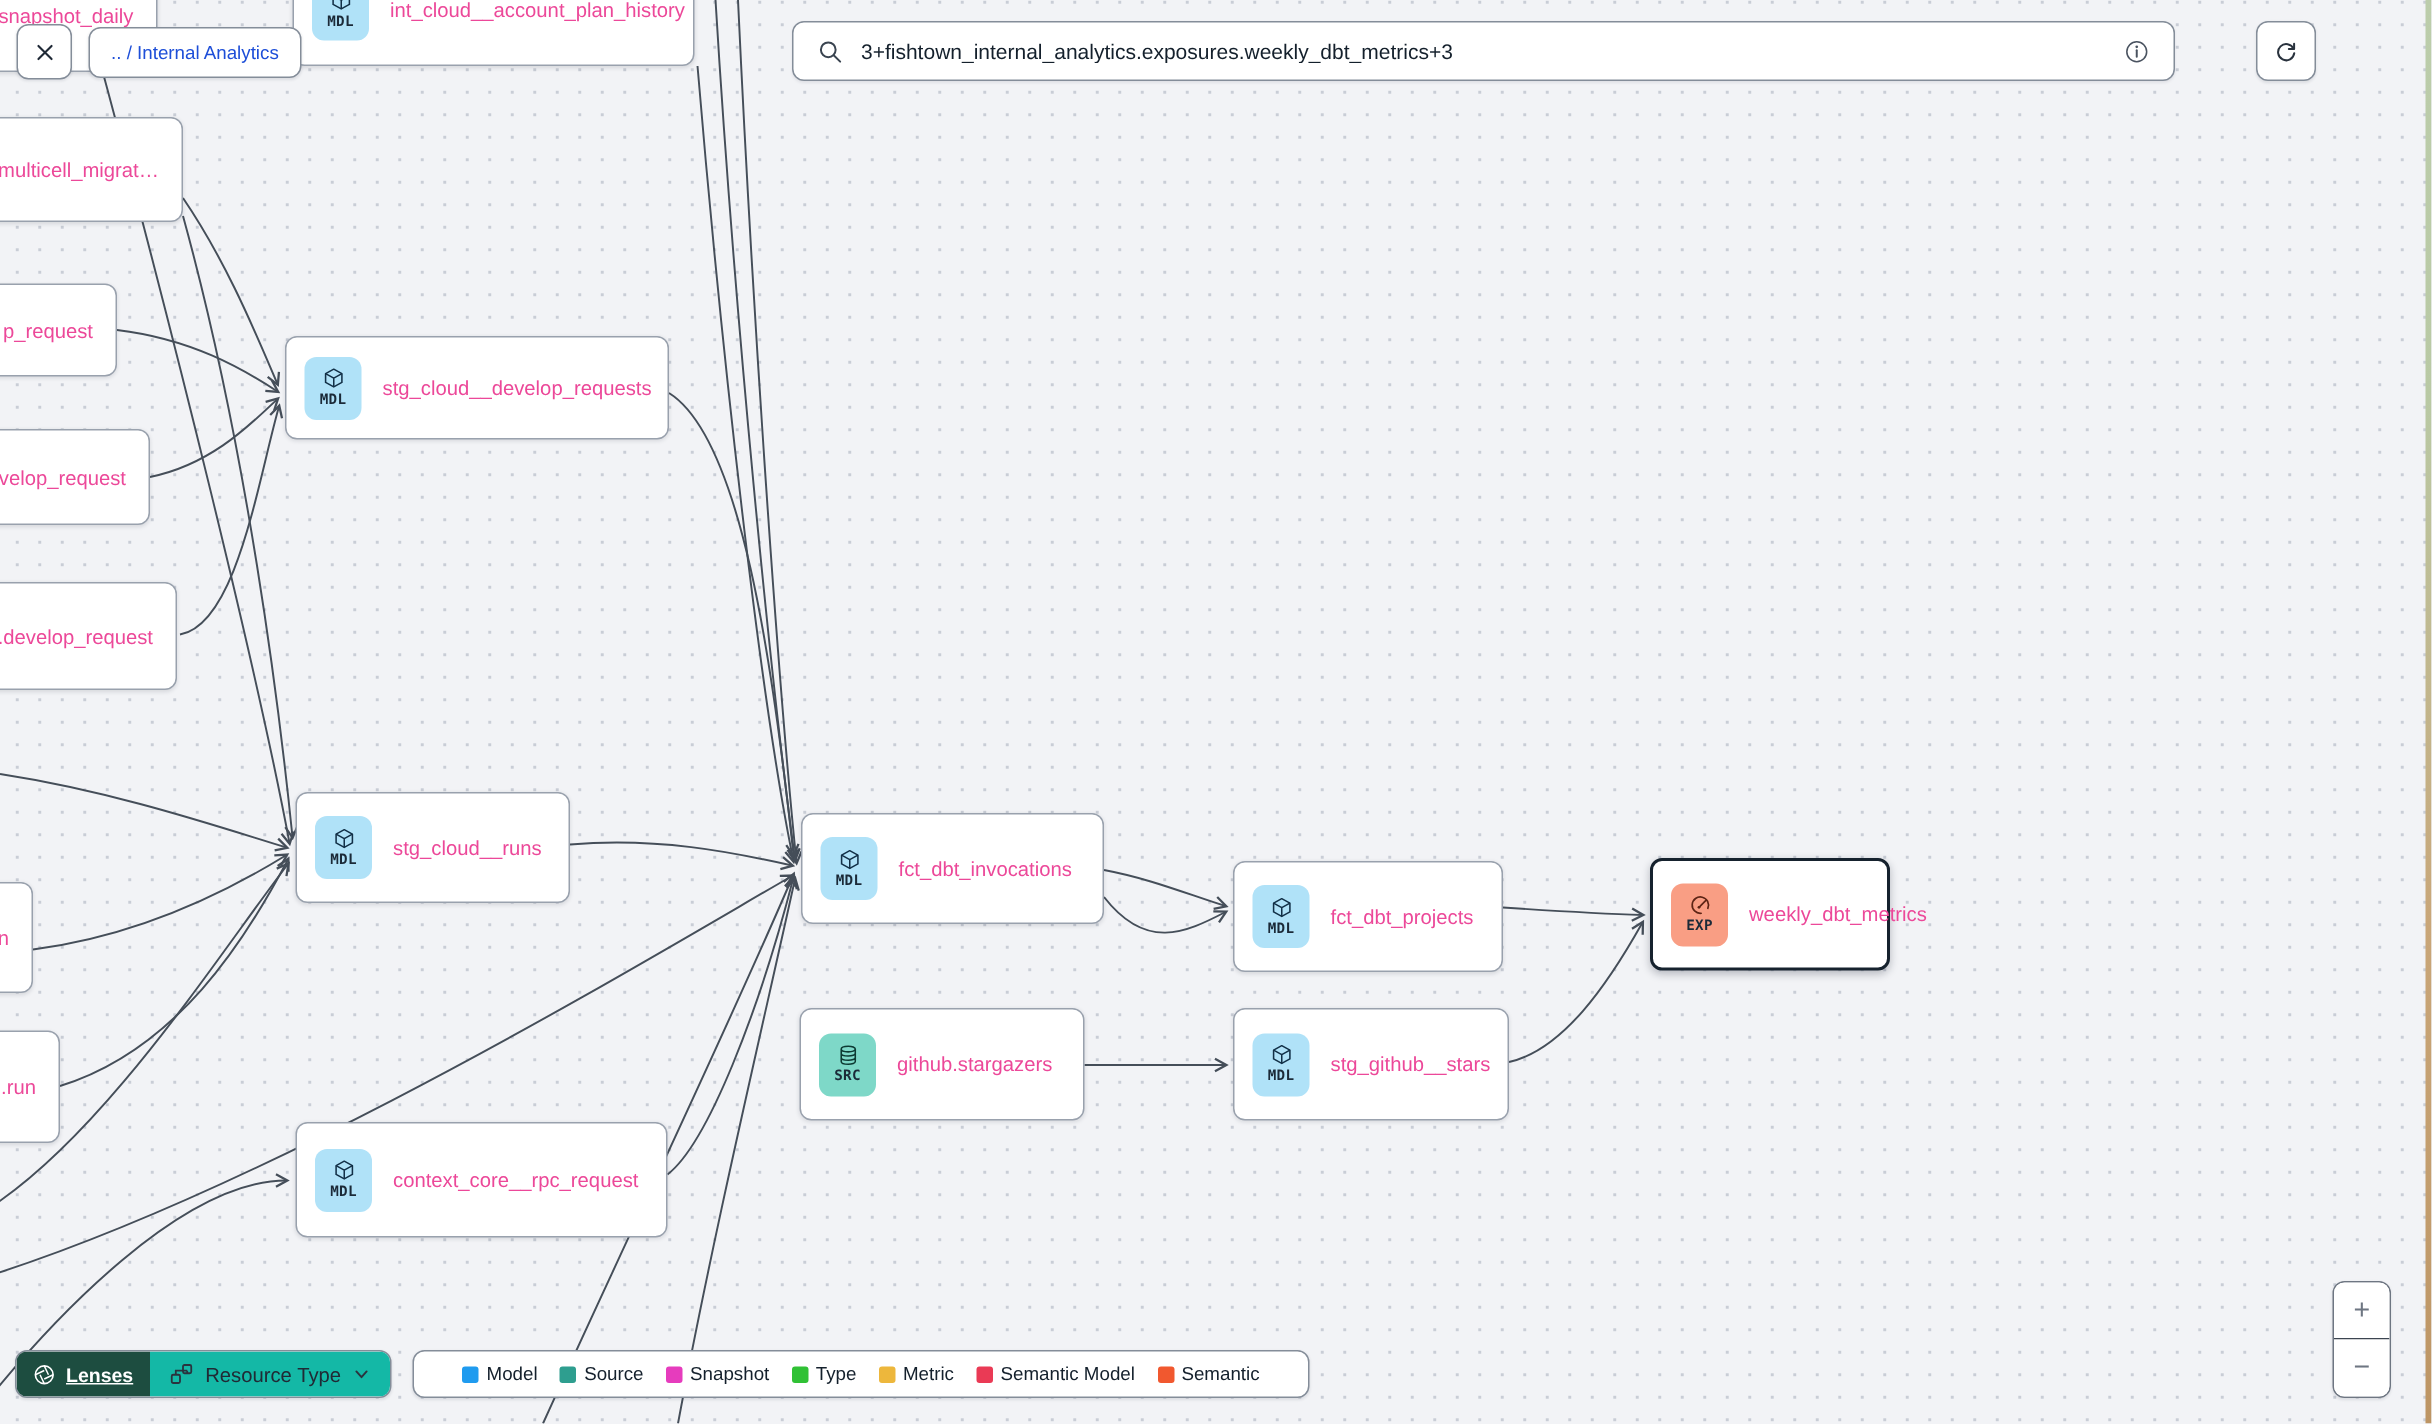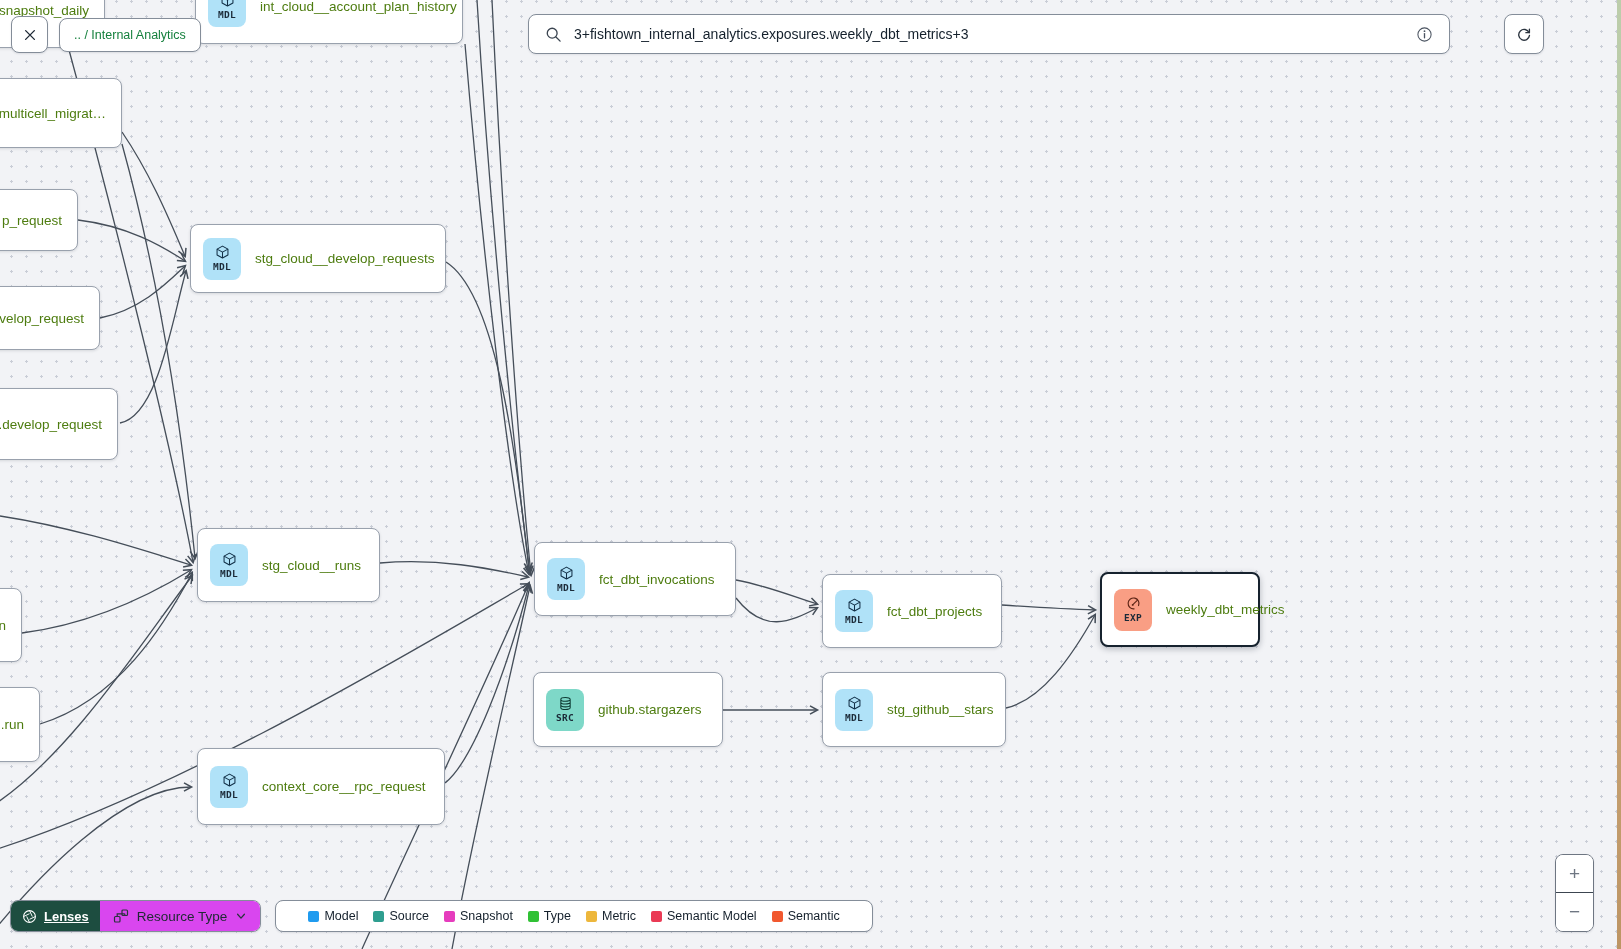--- a/index.html
+++ b/index.html
@@ -12,42 +12,42 @@
   }
   #edge-layer{position:absolute;left:0;top:0;width:1621px;height:949px;z-index:1;pointer-events:none;}
   #node-layer{position:absolute;inset:0;z-index:2;}
   .node{
     position:absolute;background:#fff;border:1px solid #99a1ad;border-radius:8px;
     display:flex;align-items:center;padding:0 8px 0 12px;gap:14px;
     box-shadow:0 1px 3px rgba(20,30,45,.13);box-sizing:border-box;cursor:pointer;
   }
   .node.selected{border:2px solid #16222e;box-shadow:0 2px 6px rgba(20,30,45,.28);}
   .node.cut{justify-content:flex-end;padding-right:15px;}
-  .nlabel{font-size:13.5px;color:#4d7c0f;white-space:nowrap;}
+  .nlabel{font-size:13.5px;color:#ec4899;white-space:nowrap;}
   .badge{width:38px;height:42px;border-radius:8px;display:flex;flex-direction:column;
     align-items:center;justify-content:center;gap:1px;flex:none;}
   .bicon svg{width:15px;height:15px;display:block;}
   .blabel{font-family:"DejaVu Sans Mono",monospace;font-size:9.5px;font-weight:700;color:#1b2a38;letter-spacing:.2px;}
   .chrome{position:absolute;z-index:10;box-sizing:border-box;}
   .btn{background:#fff;border:1px solid #848d99;border-radius:8px;box-shadow:0 1px 2px rgba(20,30,45,.10);
     display:flex;align-items:center;justify-content:center;cursor:pointer;}
   #close-btn{left:11px;top:16px;width:37px;height:37px;}
-  #breadcrumb-btn{left:59px;top:18px;height:34px;padding:0 14px;font-size:12.5px;color:#15803d;white-space:nowrap;}
+  #breadcrumb-btn{left:59px;top:18px;height:34px;padding:0 14px;font-size:12.5px;color:#1d4ed8;white-space:nowrap;}
   #search-bar{left:528px;top:14px;width:922px;height:40px;display:flex;align-items:center;gap:10px;
     background:#fff;border:1px solid #848d99;border-radius:8px;padding:0 16px;box-shadow:0 1px 2px rgba(20,30,45,.08);}
   #search-bar input{flex:1;border:none;outline:none;background:transparent;font-family:inherit;
     font-size:14px;color:#14202c;}
   #refresh-btn{left:1504px;top:14px;width:40px;height:40px;}
   #bottom-bar{left:10px;bottom:17px;display:flex;align-items:stretch;gap:14px;height:32px;}
   #filter-pill{display:flex;border:1px solid #848d99;border-radius:8px;overflow:hidden;background:#fff;
     box-shadow:0 1px 2px rgba(20,30,45,.10);}
   #lenses-btn{background:#1d4d40;color:#fff;display:flex;align-items:center;gap:7px;padding:0 11px;
     font-size:13px;font-weight:700;cursor:pointer;text-decoration:underline;}
   #resource-type-btn{display:flex;align-items:center;gap:8px;padding:0 13px;font-size:13.5px;color:#202a35;
-    background:#d946ef;cursor:pointer;justify-content:center;}
+    background:#14b8a6;cursor:pointer;justify-content:center;}
   #legend-pill{display:flex;align-items:center;gap:15px;padding:0 32px;background:#fff;
     border:1px solid #848d99;border-radius:8px;box-shadow:0 1px 2px rgba(20,30,45,.10);}
   .legend-item{display:flex;align-items:center;gap:5px;}
   .swatch{width:11px;height:11px;border-radius:2px;display:inline-block;}
   .legend-label{font-size:12.5px;color:#14202c;white-space:nowrap;}
   #zoom-ctl{right:27px;bottom:17px;width:39px;background:#fff;border:1px solid #6e7682;border-radius:8px;
     overflow:hidden;display:flex;flex-direction:column;box-shadow:0 1px 2px rgba(20,30,45,.10);}
   .zoom-btn{height:38px;display:flex;align-items:center;justify-content:center;font-size:19px;
     color:#6e7682;cursor:pointer;background:#fff;border:none;font-family:inherit;}
   #zoom-in{border-bottom:1px solid #3c4550;}

